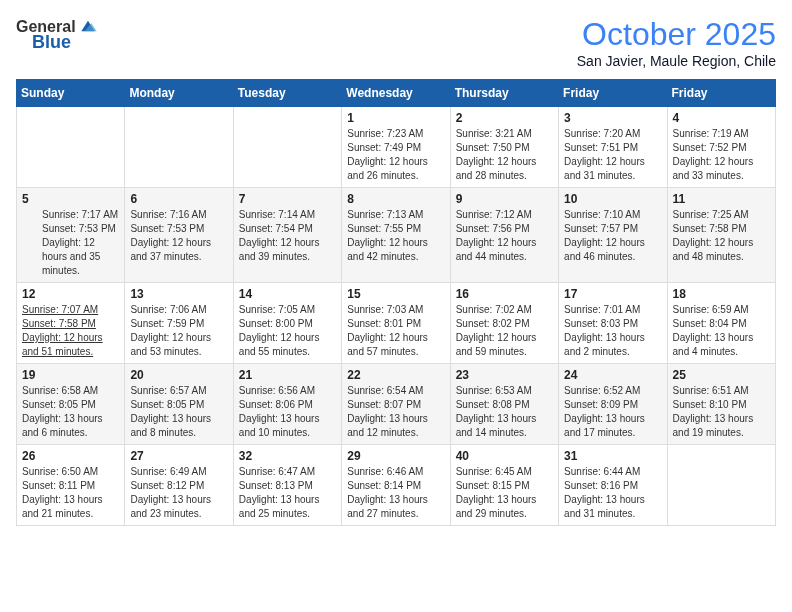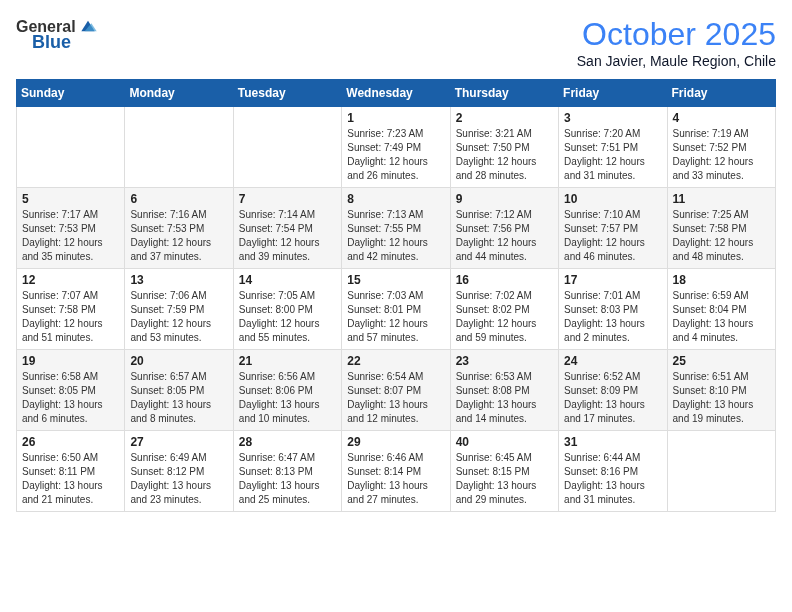--- a/index.html
+++ b/index.html
@@ -142,21 +142,21 @@
         <td>
           <div class="day-number">4</div>
           <div class="day-info" style="white-space: pre-line;">Sunrise: 7:19 AM
 Sunset: 7:52 PM
 Daylight: 12 hours and 33 minutes.</div>
         </td>
       </tr>
       <tr>
         <td>
           <div class="day-number">5</div>
-          <div class="day-info" style="white-space: pre-line;">Sunrise: 7:17 AM
+          <div class="day-info" style="white-space: pre-line; margin-left: 20px;">Sunrise: 7:17 AM
 Sunset: 7:53 PM
 Daylight: 12 hours and 35 minutes.</div>
         </td>
         <td>
           <div class="day-number">6</div>
           <div class="day-info" style="white-space: pre-line;">Sunrise: 7:16 AM
 Sunset: 7:53 PM
 Daylight: 12 hours and 37 minutes.</div>
         </td>
         <td>
@@ -186,21 +186,21 @@
         <td>
           <div class="day-number">11</div>
           <div class="day-info" style="white-space: pre-line;">Sunrise: 7:25 AM
 Sunset: 7:58 PM
 Daylight: 12 hours and 48 minutes.</div>
         </td>
       </tr>
       <tr>
         <td>
           <div class="day-number">12</div>
-          <div class="day-info" style="white-space: pre-line;">Sunrise: 7:07 AM
+          <div class="day-info" style="white-space: pre-line; text-decoration: underline;">Sunrise: 7:07 AM
 Sunset: 7:58 PM
 Daylight: 12 hours and 51 minutes.</div>
         </td>
         <td>
           <div class="day-number">13</div>
           <div class="day-info" style="white-space: pre-line;">Sunrise: 7:06 AM
 Sunset: 7:59 PM
 Daylight: 12 hours and 53 minutes.</div>
         </td>
         <td>
@@ -285,21 +285,21 @@
 Sunset: 8:11 PM
 Daylight: 13 hours and 21 minutes.</div>
         </td>
         <td>
           <div class="day-number">27</div>
           <div class="day-info" style="white-space: pre-line;">Sunrise: 6:49 AM
 Sunset: 8:12 PM
 Daylight: 13 hours and 23 minutes.</div>
         </td>
         <td>
-          <div class="day-number">28</div>
+          <div class="day-number">32</div>
           <div class="day-info" style="white-space: pre-line;">Sunrise: 6:47 AM
 Sunset: 8:13 PM
 Daylight: 13 hours and 25 minutes.</div>
         </td>
         <td>
           <div class="day-number">29</div>
           <div class="day-info" style="white-space: pre-line;">Sunrise: 6:46 AM
 Sunset: 8:14 PM
 Daylight: 13 hours and 27 minutes.</div>
         </td>

